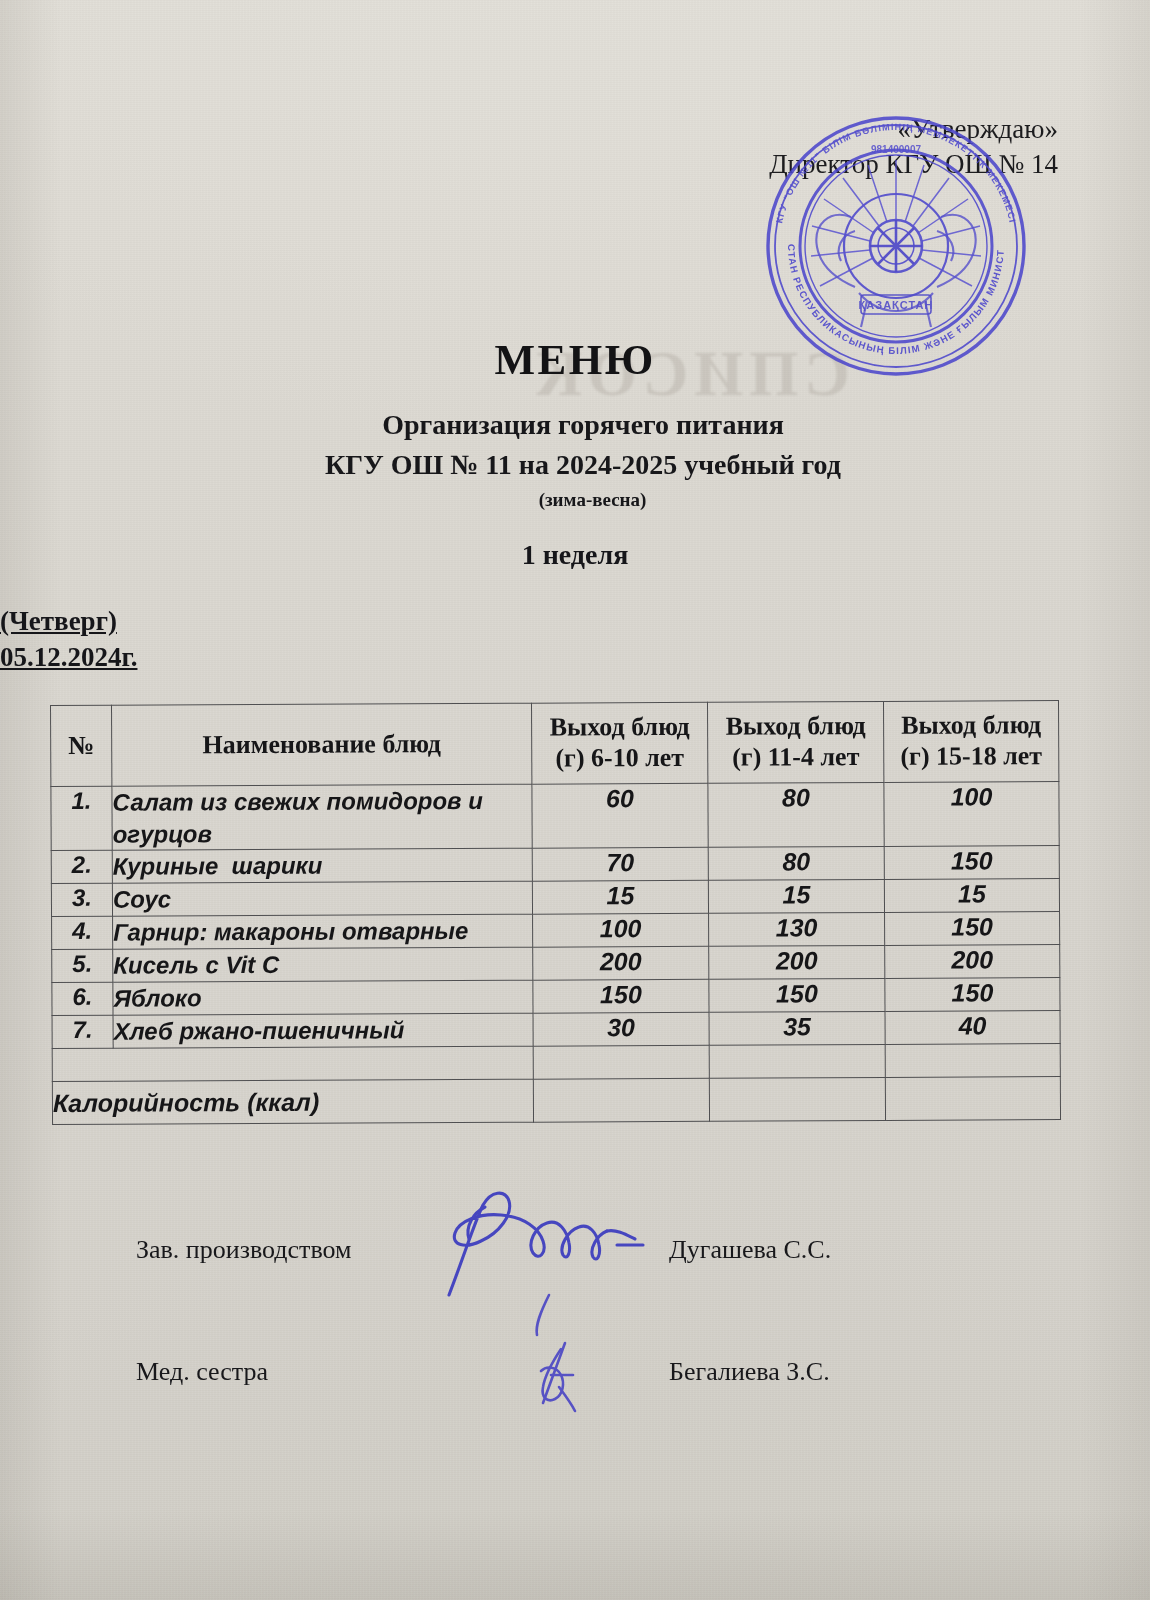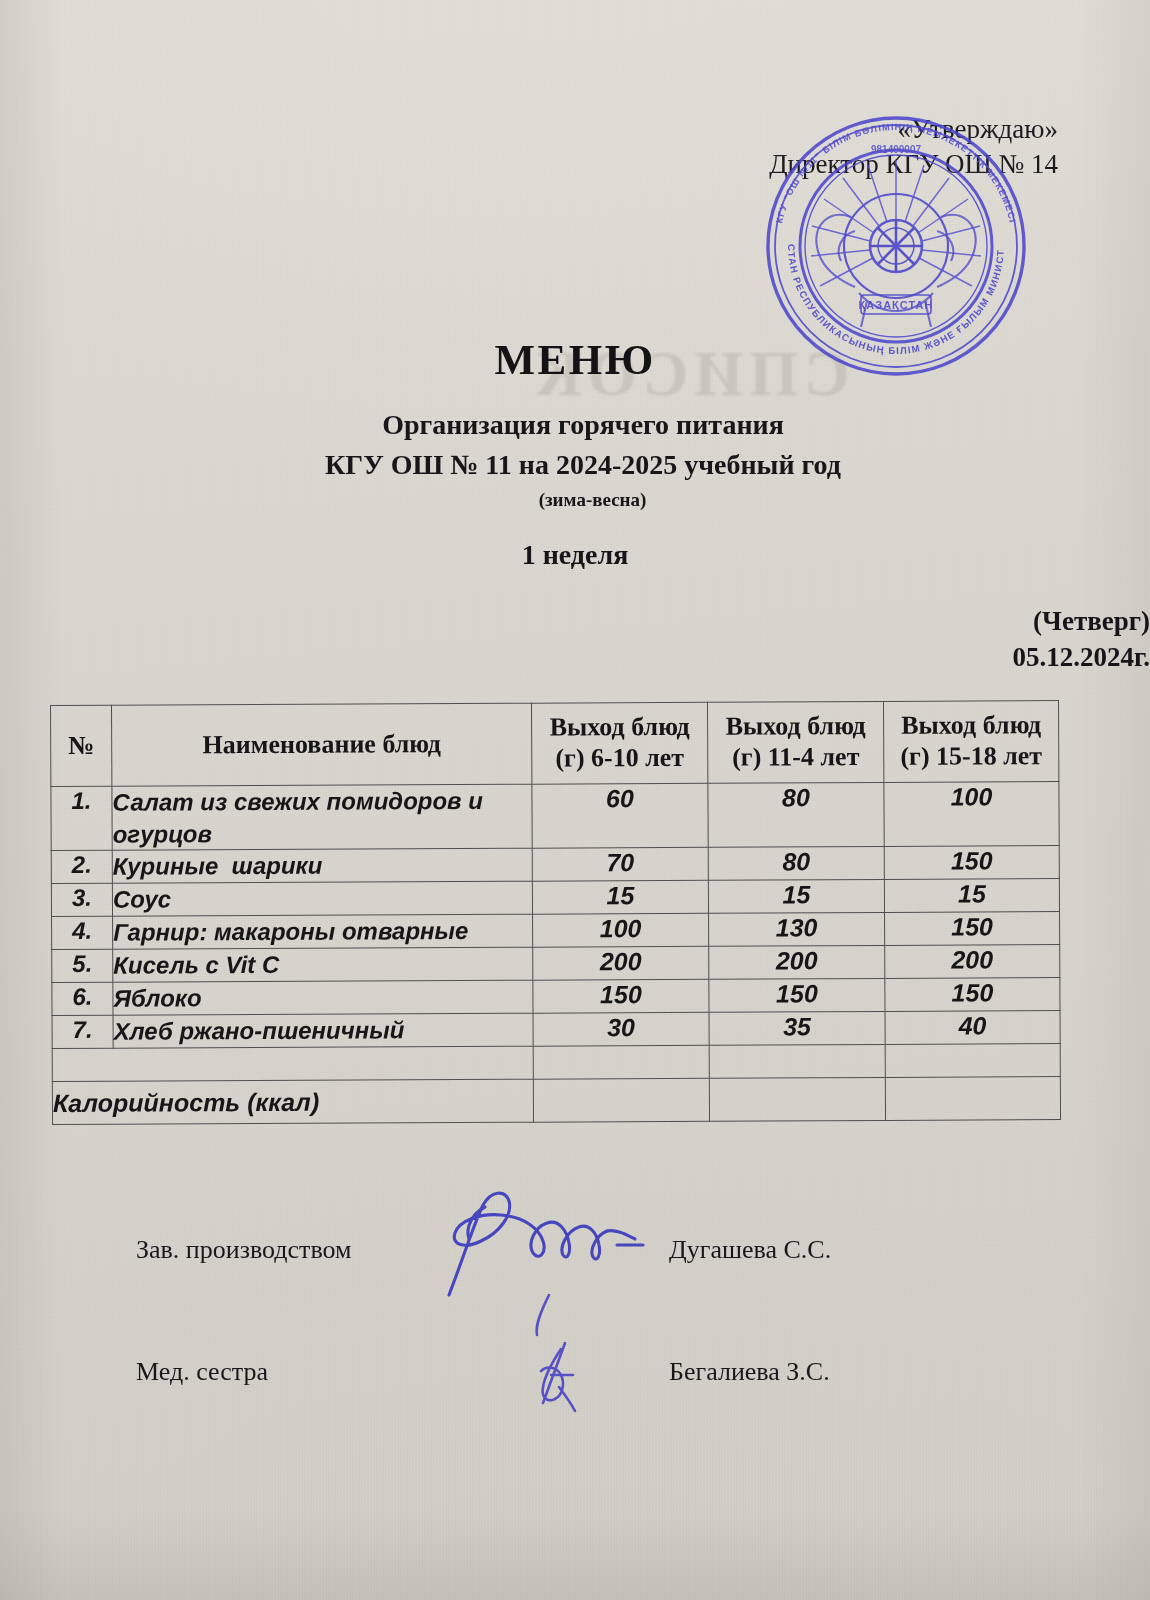--- a/index.html
+++ b/index.html
@@ -126,25 +126,26 @@
     text-align: center;
     font-size: 28px;
     font-weight: bold;
     color: #16161a;
   }
   .daydate {
     position: absolute;
     left: 0;
     right: 0;
     top: 604px;
-    text-align: right;
+    text-align: left;
     font-size: 27px;
     font-weight: bold;
     line-height: 1.33;
     color: #16161a;
+    text-decoration: underline;
   }
 
   
   .menu-table-wrap {
     position: absolute;
     left: 50px;
     top: 705px;
     width: 1008px;
   }
   table.menu {

